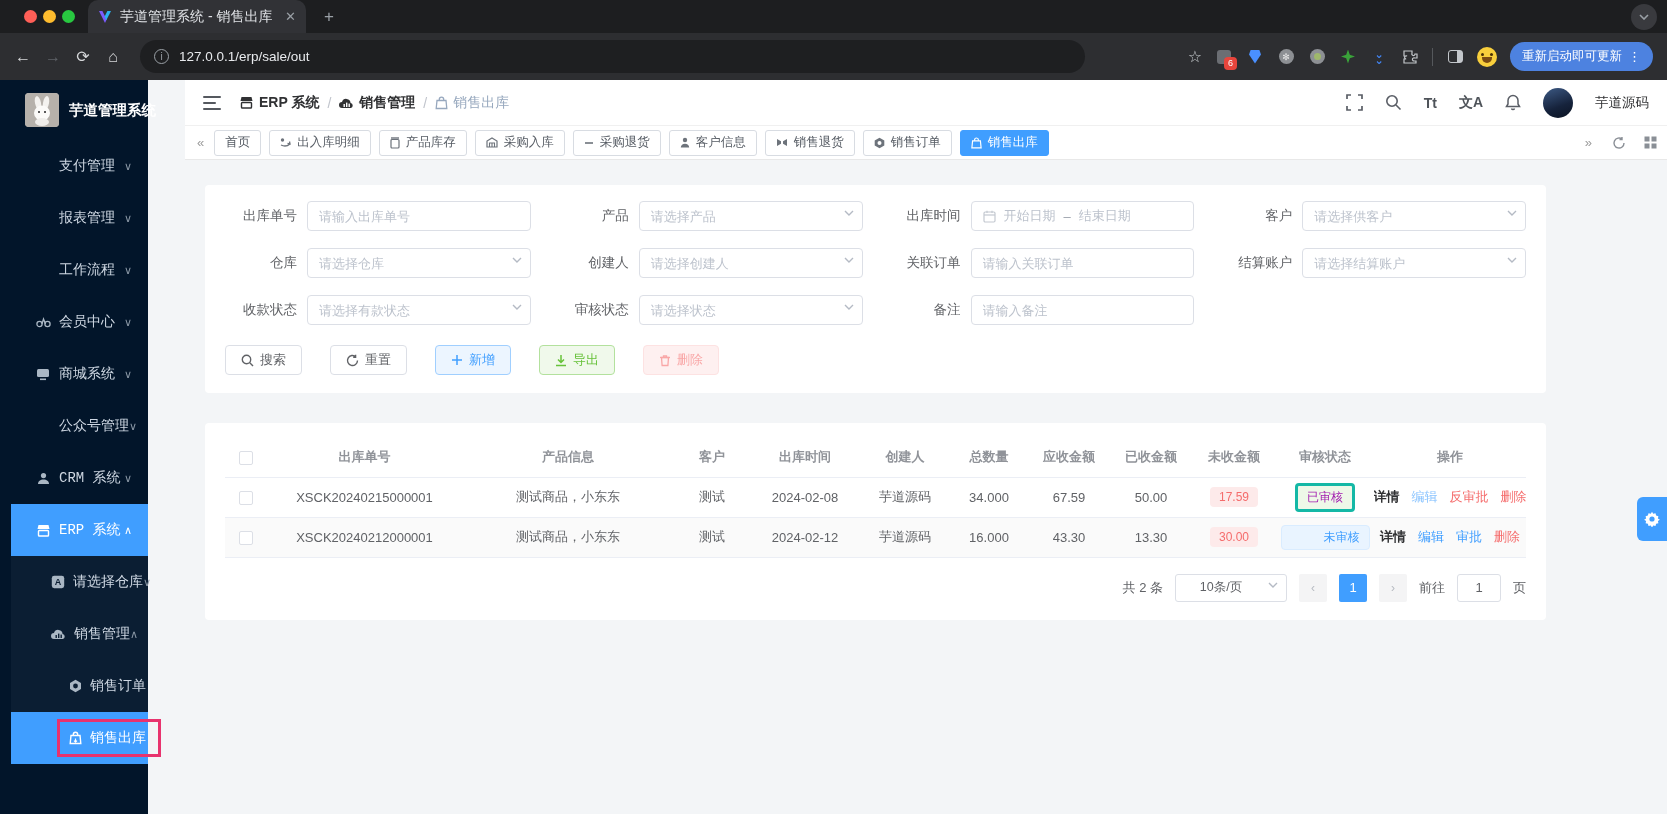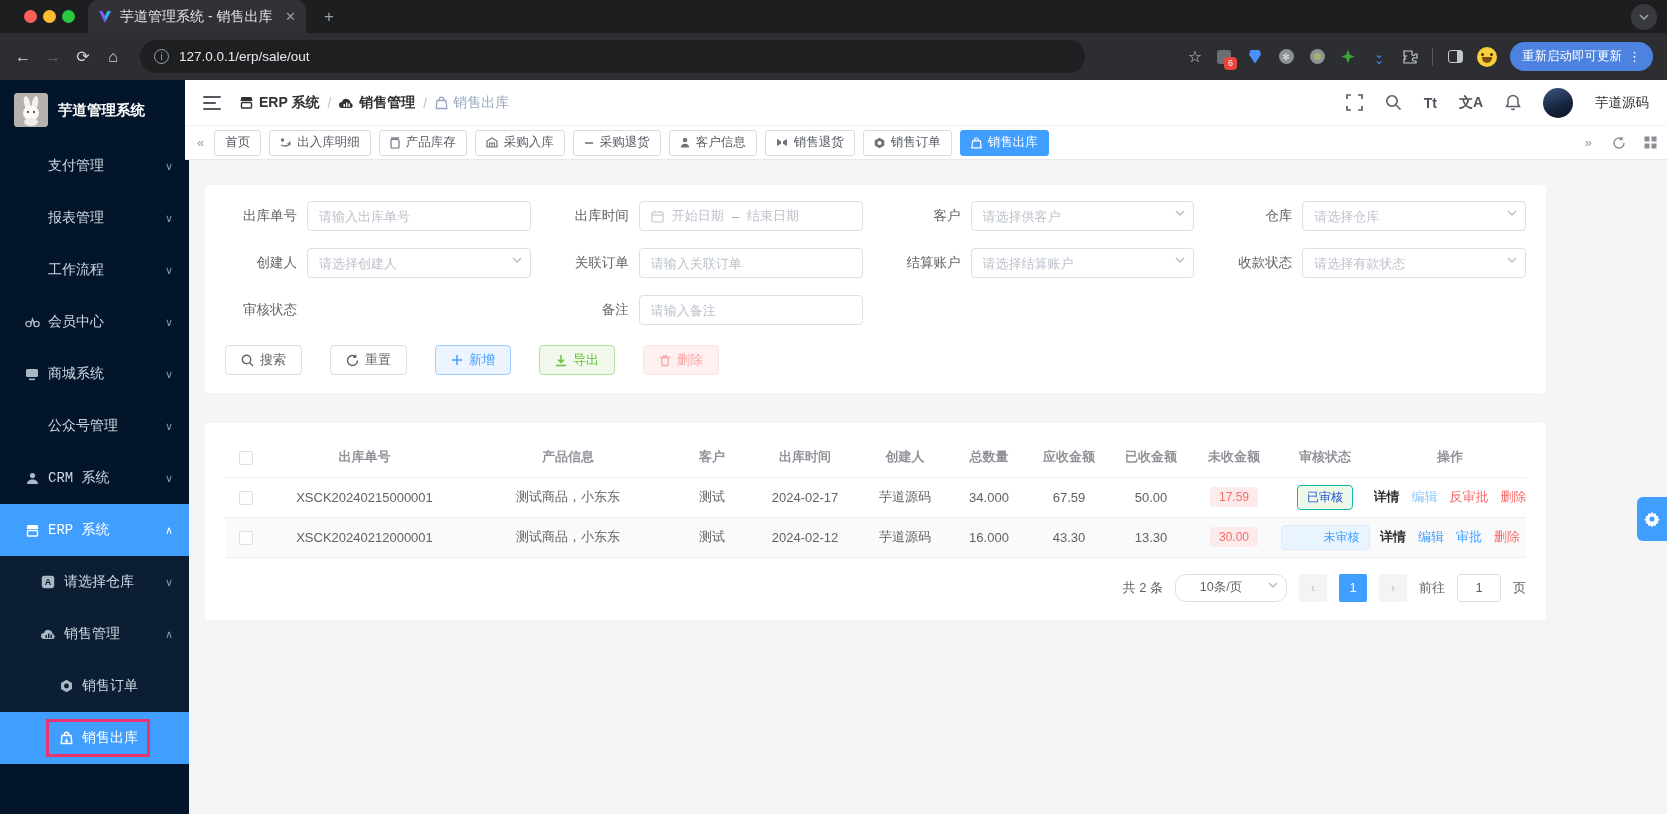--- a/index.html
+++ b/index.html
@@ -47,21 +47,21 @@
   .panel-ico:after { content:""; position:absolute; right:0; top:0; bottom:0; width:5px; background:#c3c7cb; }
   .emoji-face { width:20px; height:20px; border-radius:50%; background:#f8cf3c; position:relative; }
   .emoji-face:before { content:""; position:absolute; left:4px; top:6px; width:3px; height:3px; border-radius:50%;
                        background:#4a3206; box-shadow:9px 0 0 #4a3206; }
   .emoji-face:after { content:""; position:absolute; left:5px; top:10px; width:10px; height:6px; border-radius:0 0 10px 10px; background:#7a4b12; }
   .update-pill { height:29px; background:#4d82e0; color:#fff; border-radius:15px; display:flex; align-items:center;
                  gap:6px; padding:0 12px; font-size:12.5px; white-space:nowrap; }
   .update-pill .kebab { font-size:13px; letter-spacing:0; }
 
   
-  .sidebar { position:absolute; left:0; top:80px; width:189px; height:734px; background:#02152a; color:#cfd8e3; }
+  .sidebar { position:absolute; left:0; top:80px; width:148px; height:734px; background:#02152a; color:#cfd8e3;padding-left:11px; }
   .side-logo { height:60px; display:flex; align-items:center; gap:10px; padding:0 14px; }
   .logo-img { width:34px; height:34px; border-radius:4px; background:#b9b4ae; overflow:hidden; flex:0 0 auto; }
   .side-logo-title { color:#fff; font-size:14.5px; font-weight:bold; white-space:nowrap; }
   .menu-item { height:52px; display:flex; align-items:center; padding:0 16px 0 24px; font-size:14px; position:relative; }
   .menu-item .mi-ico { width:16px; margin-right:8px; display:flex; justify-content:center; color:#aab7c4; }
   .menu-item .mi-label { flex:1; white-space:nowrap; padding-left:24px; }
   .menu-item.has-ico .mi-label { padding-left:0;font-family:Liberation Mono, monospace; }
   .menu-item .mi-arrow { color:#8a97a5; font-size:11px; }
   .menu-item.active-root { background:#409eff; color:#fff; }
   .menu-item.active-root .mi-ico, .menu-item.active-root .mi-arrow { color:#fff; }
@@ -130,31 +130,31 @@
   col.c-date{width:110px} col.c-creator{width:90px} col.c-qty{width:78px} col.c-rcv{width:82px}
   col.c-got{width:82px} col.c-un{width:84px} col.c-status{width:98px} col.c-ops{width:auto}
   th,td { height:40px; text-align:center; font-size:13px; font-weight:normal; white-space:nowrap;
           overflow:hidden; border-bottom:1px solid #ebeef5; }
   th { color:#909399; font-weight:bold; }
   td { color:#606266; }
   tr.striped td { background:#fafafa; }
   .chkbox { width:14px; height:14px; border:1px solid #dcdfe6; border-radius:2px; background:#fff; display:inline-block; vertical-align:middle; }
   .badge { display:inline-block; padding:3px 9px; border-radius:4px; font-size:12px; }
   .badge-red { background:#fdeaea; color:#f56c6c; }
-  .badge-green { background:#eef8e8; color:#1d4ed8; border:1px solid #14b8a6;font-family:Liberation Mono, monospace; }
+  .badge-green { background:#eef8e8; color:#a21caf; border:3px solid #14b8a6;font-family:Liberation Mono, monospace; }
   .badge-blue { background:#e9f4ff; color:#409eff; border:1px solid #d9ecff;padding-left:42px; }
   .ops { display:flex; justify-content:center; gap:12px; font-size:13px; }
   .op-detail { color:#303133; font-weight:bold; }
   .op-blue { color:#409eff; }
   .op-lightblue { color:#8cc5ff; }
   .op-red { color:#f56c6c; }
 
   .pager { display:flex; justify-content:flex-end; align-items:center; gap:12px; margin-top:16px; font-size:13px; color:#606266; }
   .psize { position:relative; width:112px; height:28px; }
-  .psize input { width:100%; height:28px; border:1px solid #dcdfe6; border-radius:11px; text-align:center;
+  .psize input { width:100%; height:28px; border:1px solid #dcdfe6; border-radius:3px; text-align:center;
                  font-size:12.5px; color:#606266; outline:none; font-family:inherit; padding-right:20px; }
   .pg-btn { width:28px; height:28px; border-radius:2px; background:#f4f4f5; color:#b7bbc2; display:flex;
             align-items:center; justify-content:center; font-size:12px; }
   .pg-num { width:28px; height:28px; border-radius:2px; background:#409eff; color:#fff; display:flex;
             align-items:center; justify-content:center; font-size:13px; }
   .goto-input { width:44px; height:28px; border:1px solid #dcdfe6; border-radius:3px; text-align:center;
                 font-size:13px; color:#606266; outline:none; font-family:inherit; }
 
   .float-gear { position:absolute; right:0; top:497px; width:30px; height:44px; background:#409eff;
                 border-radius:6px 0 0 6px; display:flex; align-items:center; justify-content:center; color:#fff; z-index:50; }
@@ -506,20 +506,29 @@
     </div>
 
     <div class="content">
 
       <div class="card card-form">
         <div class="form-grid">
 
           <div class="f-cell">
             <span class="f-label">出库单号</span>
             <span class="f-ctl"><input placeholder="请输入出库单号" style=""></span>
+          </div>
+          <div class="f-cell">
+            <span class="f-label">产品</span>
+            <span class="f-ctl select"><input readonly="" placeholder="请选择产品" style="">
+              <span class="sel-arrow">
+                  <svg width="10" height="6" viewBox="0 0 10 6">
+                    <polyline points="1,1 5,5 9,1" fill="none" stroke="currentColor" stroke-width="1.4"></polyline>
+                  </svg>
+                </span></span>
           </div>
           <div class="f-cell">
             <span class="f-label">出库时间</span>
             <span class="f-ctl">
                 <span class="rangebox">
               <span class="cal">
                     <svg width="13" height="13" viewBox="0 0 13 13">
                       <rect x="1" y="2" width="11" height="10" rx="1.2" fill="none" stroke="currentColor" stroke-width="1.2"></rect>
                       <line x1="1" y1="5" x2="12" y2="5" stroke="currentColor" stroke-width="1.2"></line>
                       <line x1="4" y1="0.8" x2="4" y2="3" stroke="currentColor" stroke-width="1.2"></line>
@@ -578,20 +587,26 @@
             <span class="f-label">收款状态</span>
             <span class="f-ctl select"><input readonly="" placeholder="请选择有款状态" style="">
               <span class="sel-arrow">
                   <svg width="10" height="6" viewBox="0 0 10 6">
                     <polyline points="1,1 5,5 9,1" fill="none" stroke="currentColor" stroke-width="1.4"></polyline>
                   </svg>
                 </span></span>
           </div>
           <div class="f-cell">
             <span class="f-label">审核状态</span>
+            <span class="f-ctl select"><input readonly="" placeholder="请选择状态" style="">
+              <span class="sel-arrow">
+                  <svg width="10" height="6" viewBox="0 0 10 6">
+                    <polyline points="1,1 5,5 9,1" fill="none" stroke="currentColor" stroke-width="1.4"></polyline>
+                  </svg>
+                </span></span>
           </div>
           <div class="f-cell">
             <span class="f-label">备注</span>
             <span class="f-ctl"><input placeholder="请输入备注" style=""></span>
           </div>
           <div class="f-cell"></div>
         </div>
 
         <div class="btn-row">
           <button class="btn">
@@ -673,21 +688,21 @@
               <th>审核状态</th>
               <th>操作</th>
             </tr>
           </thead>
           <tbody>
             <tr>
               <td><span class="chkbox"></span></td>
               <td>XSCK20240215000001</td>
               <td>测试商品，小东东</td>
               <td>测试</td>
-              <td>2024-02-17</td>
+              <td>2024-02-08</td>
               <td>芋道源码</td>
               <td>34.000</td>
               <td>67.59</td>
               <td>50.00</td>
               <td><span class="badge badge-red">17.59</span></td>
               <td><span class="badge badge-green">已审核</span></td>
               <td>
                   <span class="ops">
                 <span class="op-detail">详情</span>
                 <span class="op-lightblue">编辑</span>

